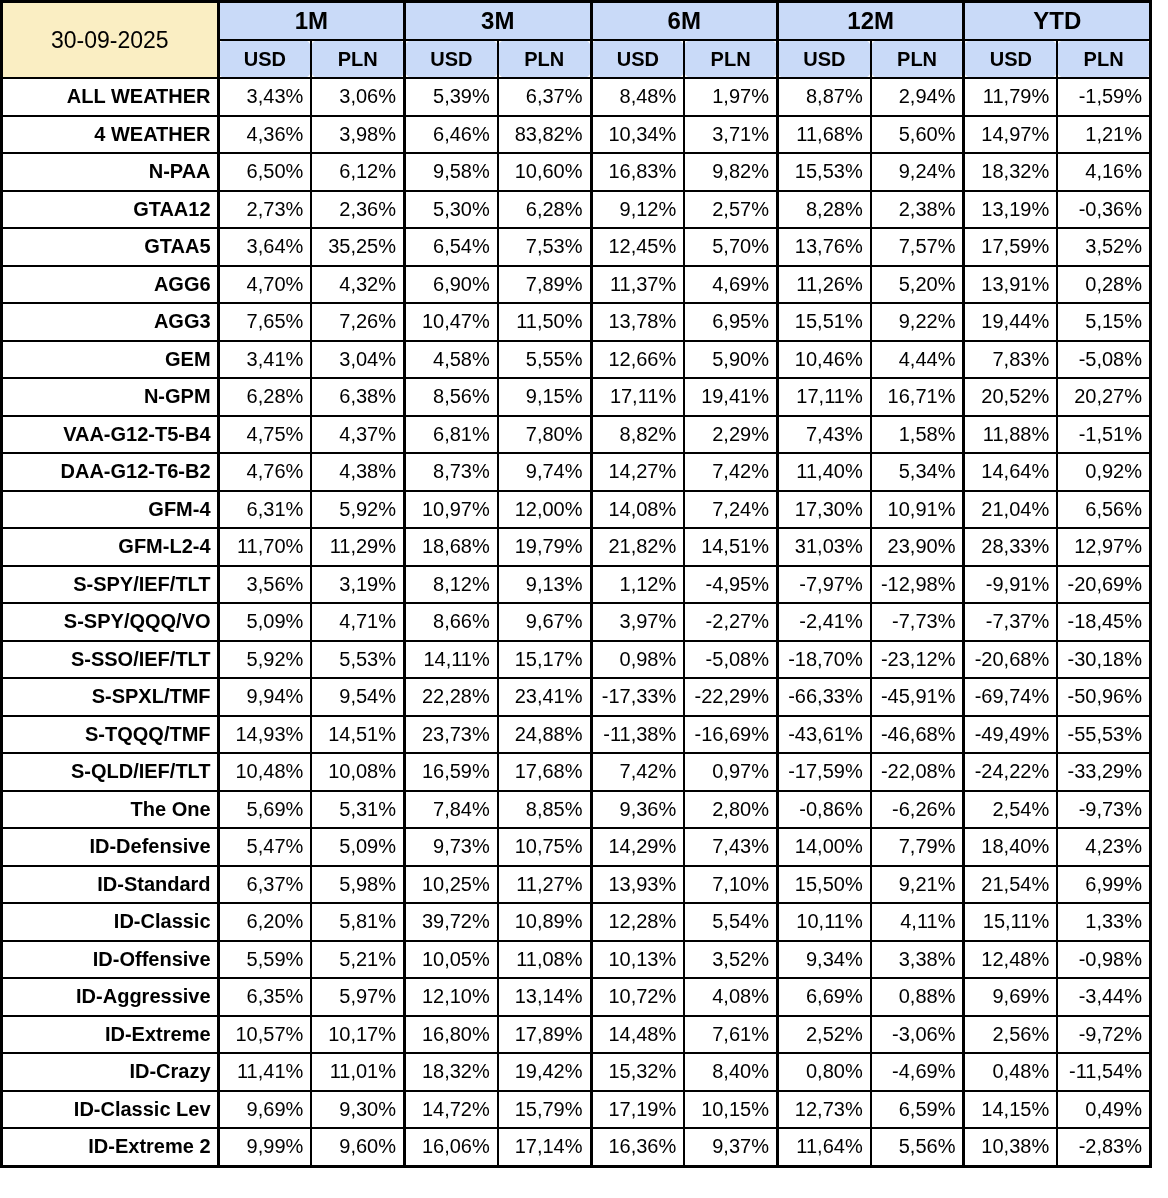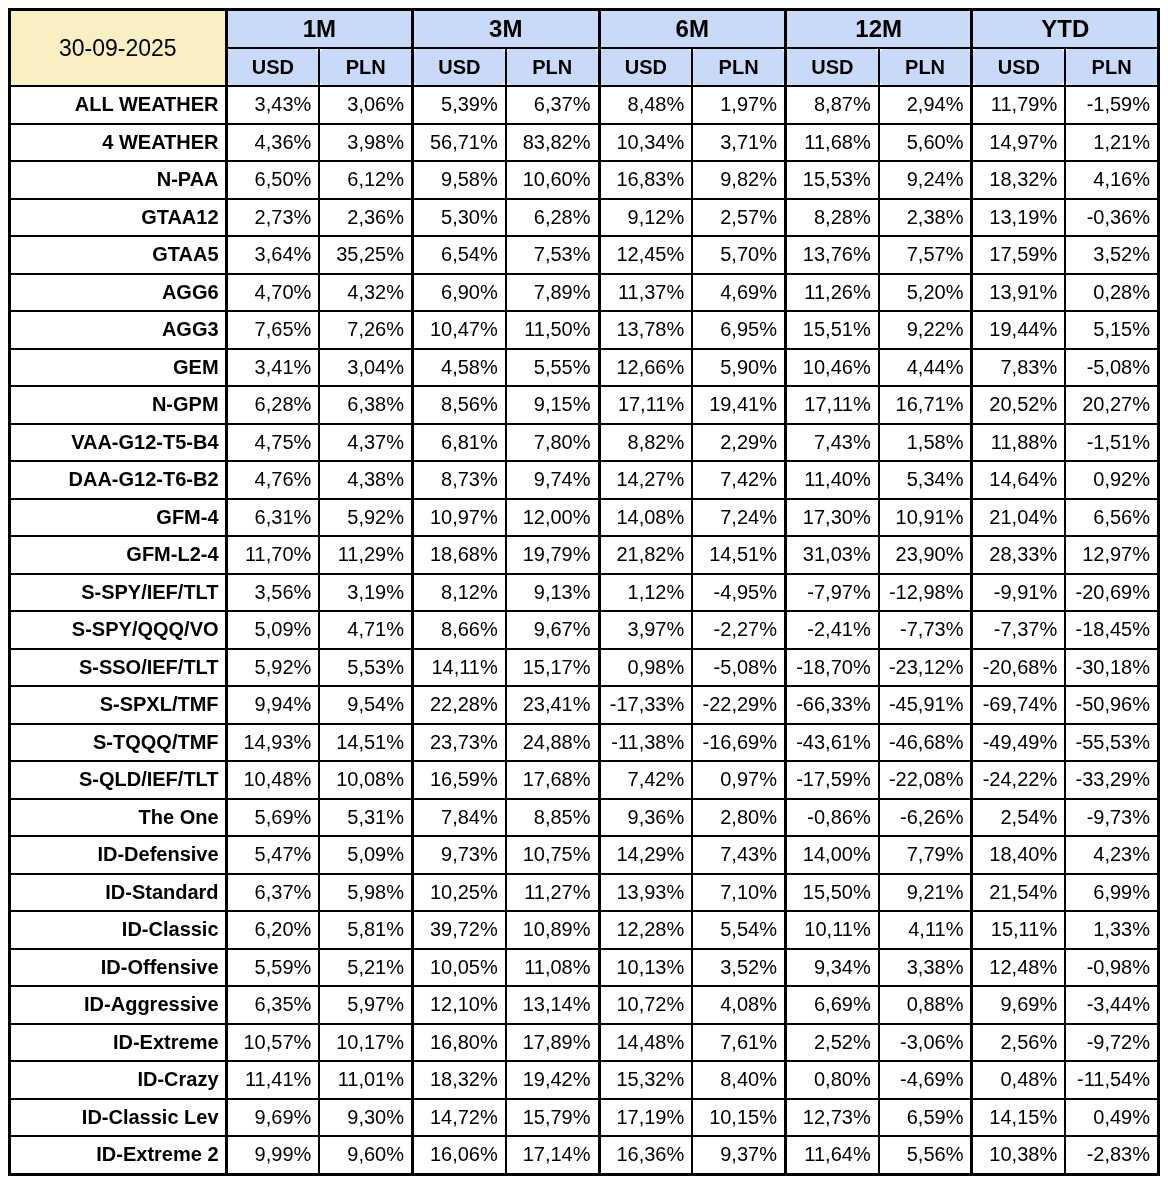--- a/index.html
+++ b/index.html
@@ -10,21 +10,20 @@
   }
   html,body{margin:0;padding:0;background:#ffffff;}
   body{
     width:1168px;height:1198px;
     font-family:"Liberation Sans","DejaVu Sans",sans-serif;
     color:var(--text);
   }
   table{
     border-collapse:collapse;
     table-layout:fixed;
-    margin:8px;
     width:1152px;
     border:3px solid var(--border);
   }
   col.label-col{width:216px;}
   col.data-col{width:93px;}
   th,td{
     border:2px solid var(--border);
     overflow:hidden;
     white-space:nowrap;
   }
@@ -108,21 +107,21 @@
         <td class="value-cell">1,97%</td>
         <td class="value-cell group-start">8,87%</td>
         <td class="value-cell">2,94%</td>
         <td class="value-cell group-start">11,79%</td>
         <td class="value-cell">-1,59%</td>
       </tr>
       <tr>
         <th class="row-label">4 WEATHER</th>
         <td class="value-cell group-start">4,36%</td>
         <td class="value-cell">3,98%</td>
-        <td class="value-cell group-start">56,71%</td>
+        <td class="value-cell group-start">6,46%</td>
         <td class="value-cell">83,82%</td>
         <td class="value-cell group-start">10,34%</td>
         <td class="value-cell">3,71%</td>
         <td class="value-cell group-start">11,68%</td>
         <td class="value-cell">5,60%</td>
         <td class="value-cell group-start">14,97%</td>
         <td class="value-cell">1,21%</td>
       </tr>
       <tr>
         <th class="row-label">N-PAA</th>

